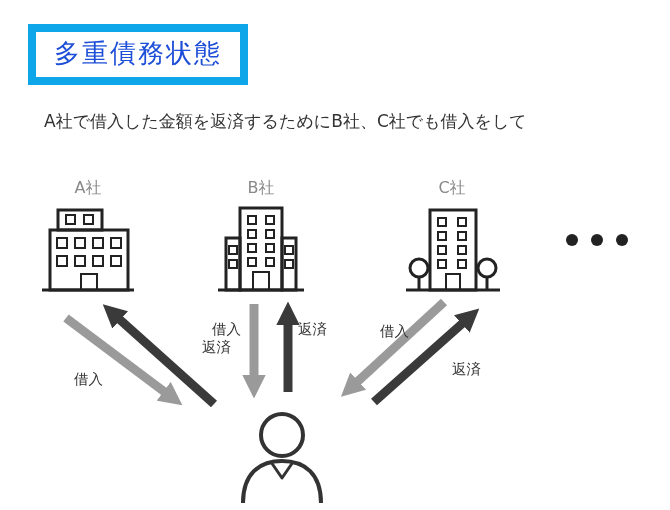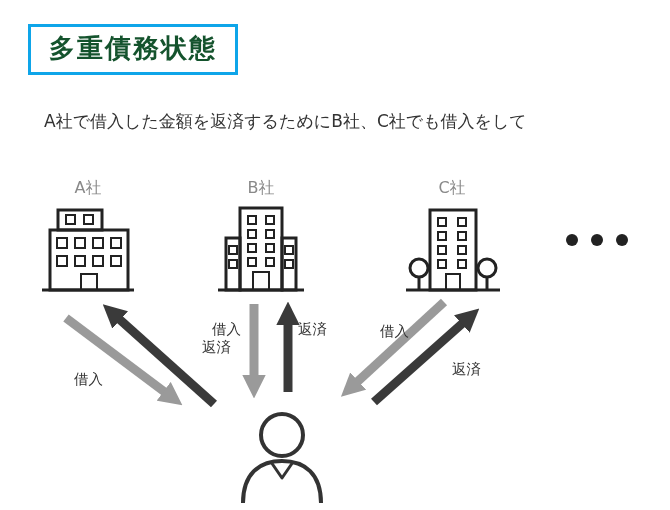--- a/index.html
+++ b/index.html
@@ -6,23 +6,23 @@
   html, body { margin: 0; padding: 0; }
   body {
     width: 670px; height: 510px;
     background: #ffffff;
     font-family: "DejaVu Sans", "Liberation Sans", sans-serif;
   }
   .page { position: relative; width: 670px; height: 510px; background: #fff; overflow: hidden; }
 
   .title-box {
     position: absolute; left: 28px; top: 24px;
-    border: 3px solid #0ea5e9;
+    border: 8px solid #0ea5e9;
     padding: 7px 18px 9px 18px;
-    font-size: 26px; font-weight: bold; color: #14532d;
+    font-size: 26px; font-weight: normal; color: #1d4ed8;
     letter-spacing: 2px; line-height: 1.1;
   }
 
   .desc {
     position: absolute; left: 28px; top: 92px; margin: 16px;
     font-size: 17px; color: #333333; line-height: 1.55;
     width: 630px;
   }
 
   .diagram { position: absolute; left: 0; top: 165px; }

